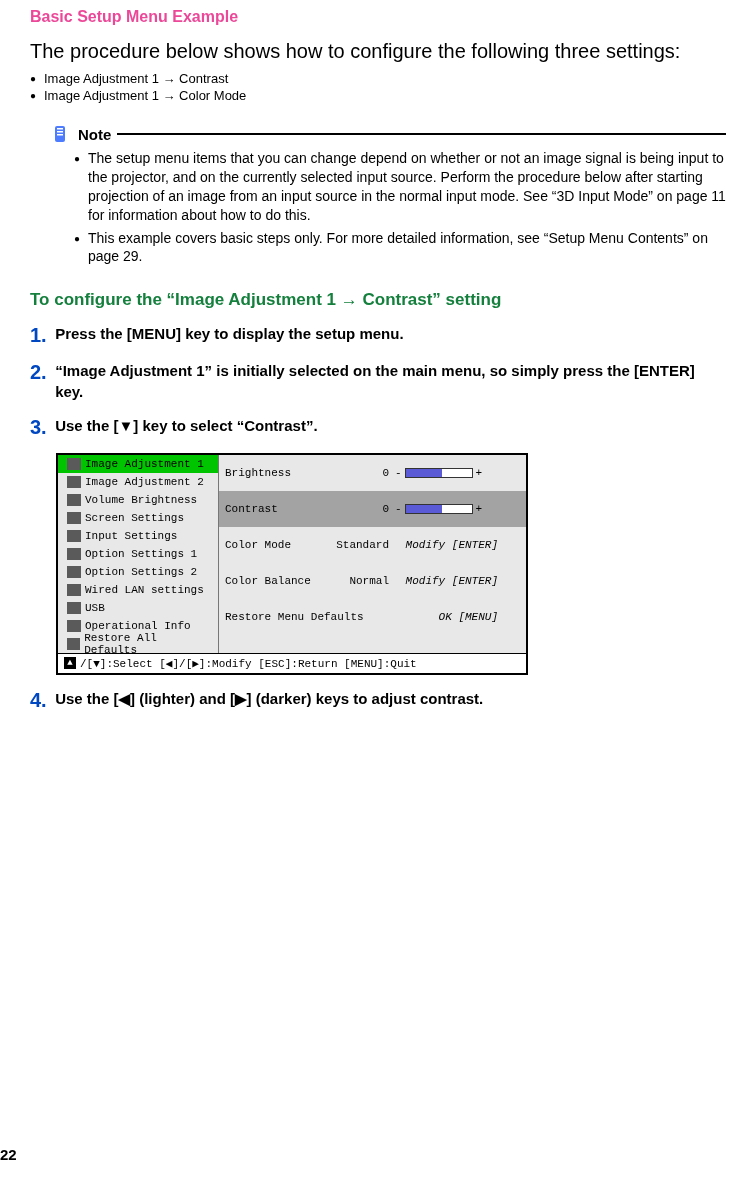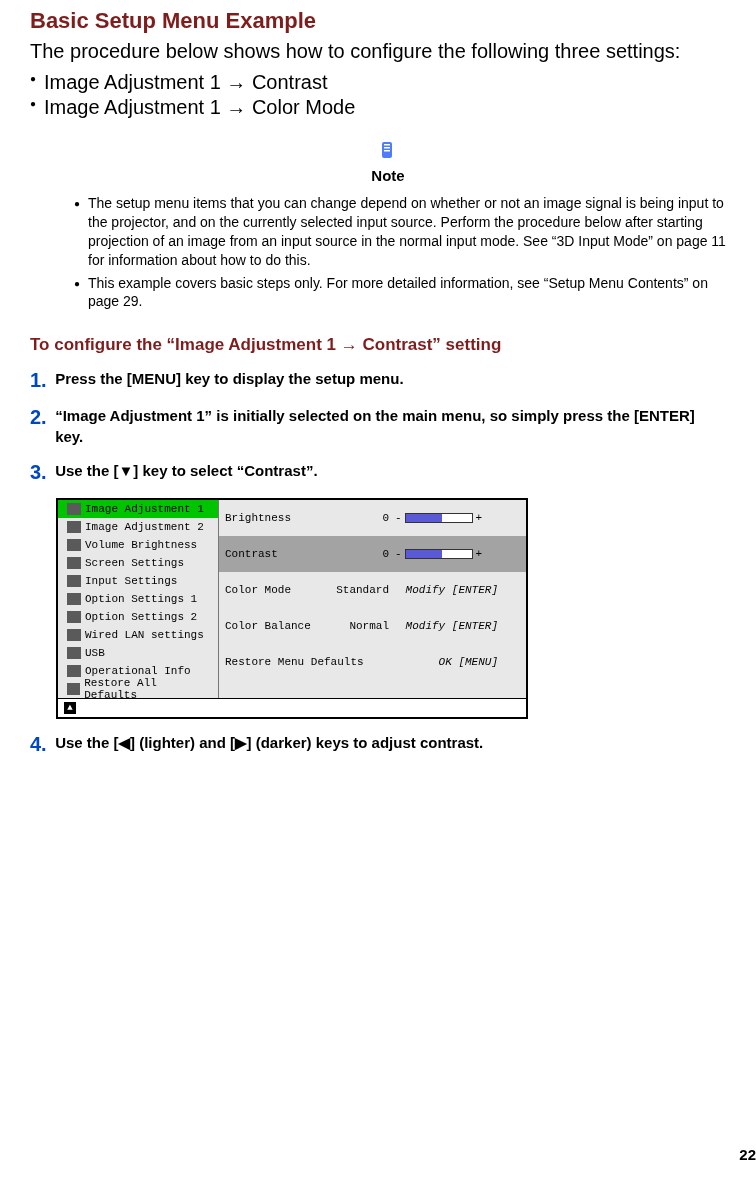--- a/index.html
+++ b/index.html
@@ -6,51 +6,50 @@
   body {
     width: 756px;
     height: 1193px;
     background: #fff;
     font-family: Arial, Helvetica, sans-serif;
     color: #000;
     padding: 8px 30px 0 30px;
     position: relative;
   }
   .title {
-    color: #7f1d1d;
-    font-size: 22px;
-    font-weight: bold;
-    margin-bottom: 6px;
+    color: #ec4899;
+    font-size: 16px;
+    font-weight: bold;
+    margin-bottom: 14px;
   }
   .intro {
     font-size: 20px;
     margin-bottom: 8px;
   }
   .bullets { margin-left: 0; margin-bottom: 20px; }
   .bullets li {
     list-style: none;
-    font-size: 20px;
+    font-size: 13px;
     margin: 2px 0;
     padding-left: 14px;
     position: relative;
   }
   .bullets li::before {
     content: "\25CF";
     position: absolute;
     left: 0;
     top: 2px;
     font-size: 10px;
   }
   .note-box { margin: 10px 0 24px 20px; }
   .note-header {
     display: flex;
     align-items: center;
     gap: 6px;
     margin-bottom: 4px;
-    flex-direction: column;
   }
   .note-icon {
     width: 22px; height: 22px;
     display: inline-flex;
     align-items: center;
     justify-content: center;
   }
   .note-label { font-weight: bold; font-size: 15px; }
   .note-rule { flex: 1; height: 2px; background: #000; }
   .note-list li {
@@ -61,21 +60,21 @@
     padding-left: 14px;
     position: relative;
   }
   .note-list li::before {
     content: "\25CF";
     position: absolute;
     left: 0; top: 3px;
     font-size: 10px;
   }
   .subhead {
-    color: #7f1d1d;
+    color: #15803d;
     font-size: 17px;
     font-weight: bold;
     margin: 16px 0 14px 0;
   }
   .step { margin: 14px 0 14px 0; }
   .step-num {
     color: #0047c2;
     font-size: 20px;
     font-weight: bold;
     display: inline-block;
@@ -163,21 +162,21 @@
     background: #000;
     color: #fff;
     font-size: 9px;
     text-align: center;
     line-height: 12px;
   }
   .page-num {
     position: absolute;
     bottom: 30px;
     left: 0; right: 0;
-    text-align: right;
+    text-align: left;
     font-weight: bold;
     font-size: 15px;
   }
   .glyph { display:inline-block; }
 </style>
 </head>
 <body>
 
 <h1 class="title">Basic Setup Menu Example</h1>
 <p class="intro">The procedure below shows how to configure the following three settings:</p>
@@ -302,20 +301,21 @@
         <span class="raction">Modify [ENTER]</span>
       </div>
       <div class="rrow">
         <span class="rlabel" style="width:170px">Restore Menu Defaults</span>
         <span class="raction">OK [MENU]</span>
       </div>
     </div>
   </div>
   <div class="menu-footer">
     <span class="fkey">▲</span>
+    <span>/[▼]:Select [◀]/[▶]:Modify [ESC]:Return [MENU]:Quit</span>
   </div>
 </div>
 
 <div class="step">
   <span class="step-num">4.</span>
   <span class="step-text">Use the [◀] (lighter) and [▶] (darker) keys to adjust contrast.</span>
 </div>
 
 <div class="page-num">22</div>
 

